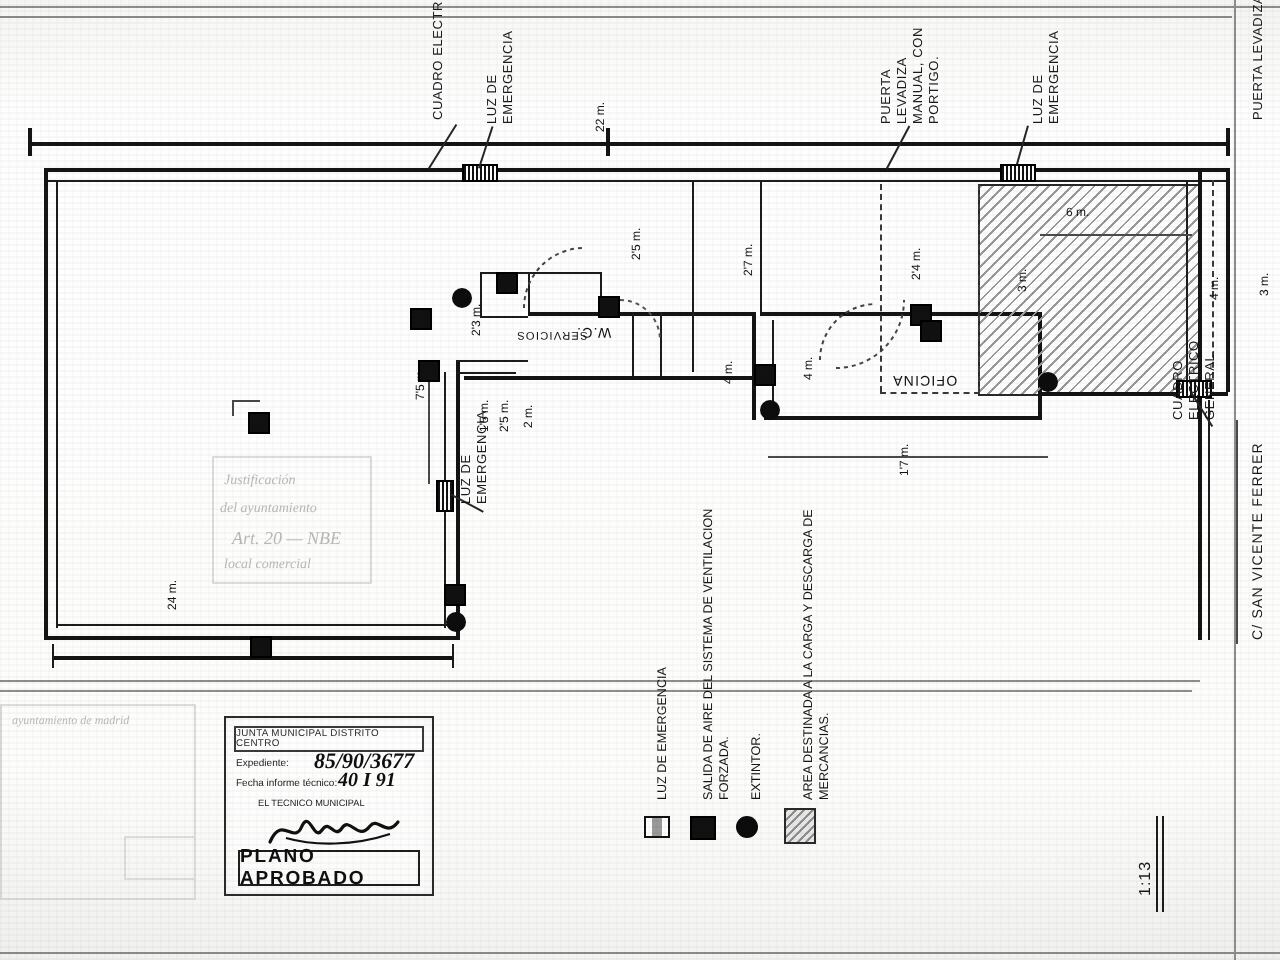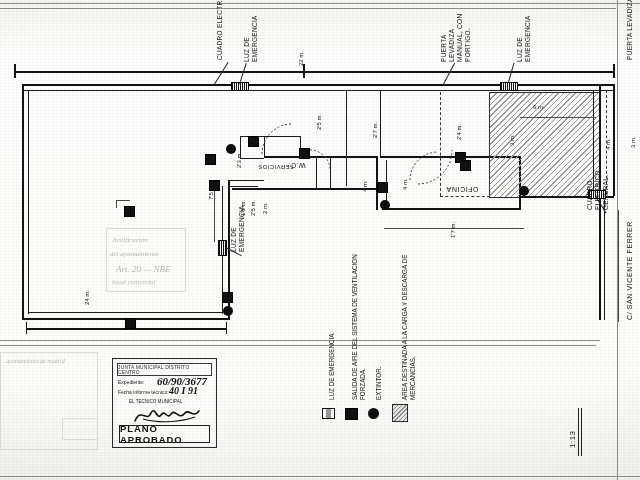--- a/index.html
+++ b/index.html
@@ -297,21 +297,21 @@
     <div class="leg-key key-ext" style="left:50px;top:176px;"></div>
     <div class="leg-txt" style="left:57px;top:168px;">EXTINTOR.</div>
 
     <div class="leg-key key-area" style="left:74px;top:172px;"></div>
     <div class="leg-txt" style="left:83px;top:168px;white-space:normal;width:166px;">AREA DESTINADA A LA CARGA Y DESCARGA DE MERCANCIAS.</div>
   </div>
 
   <div id="stamp">
     <div class="stamp-band">JUNTA MUNICIPAL DISTRITO CENTRO</div>
     <div class="stamp-line" style="top:20px;">Expediente:</div>
-    <div class="stamp-hand" style="left:44px;top:16px;font-size:11px;">60/90/3677</div>
+    <div class="stamp-hand" style="left:44px;top:16px;font-size:11px;">85/90/3677</div>
     <div class="stamp-line" style="top:30px;">Fecha informe técnico:</div>
     <div class="stamp-hand" style="left:56px;top:26px;font-size:10px;">40 I 91</div>
     <div class="stamp-line" style="top:40px;left:16px;font-size:4.6px;">EL TECNICO MUNICIPAL</div>
     <svg class="stamp-sign" viewBox="0 0 70 20">
       <path d="M2 16 C 8 2, 14 18, 18 8 C 22 0, 24 16, 28 10 C 32 4, 34 15, 38 9
                C 42 3, 46 16, 52 8 C 56 3, 60 14, 66 6" fill="none" stroke="#111" stroke-width="1.6" stroke-linecap="round"></path>
       <path d="M10 14 C 24 18, 44 18, 62 12" fill="none" stroke="#111" stroke-width="1.1"></path>
     </svg>
     <div id="stamp-approved">PLANO APROBADO</div>
   </div>

